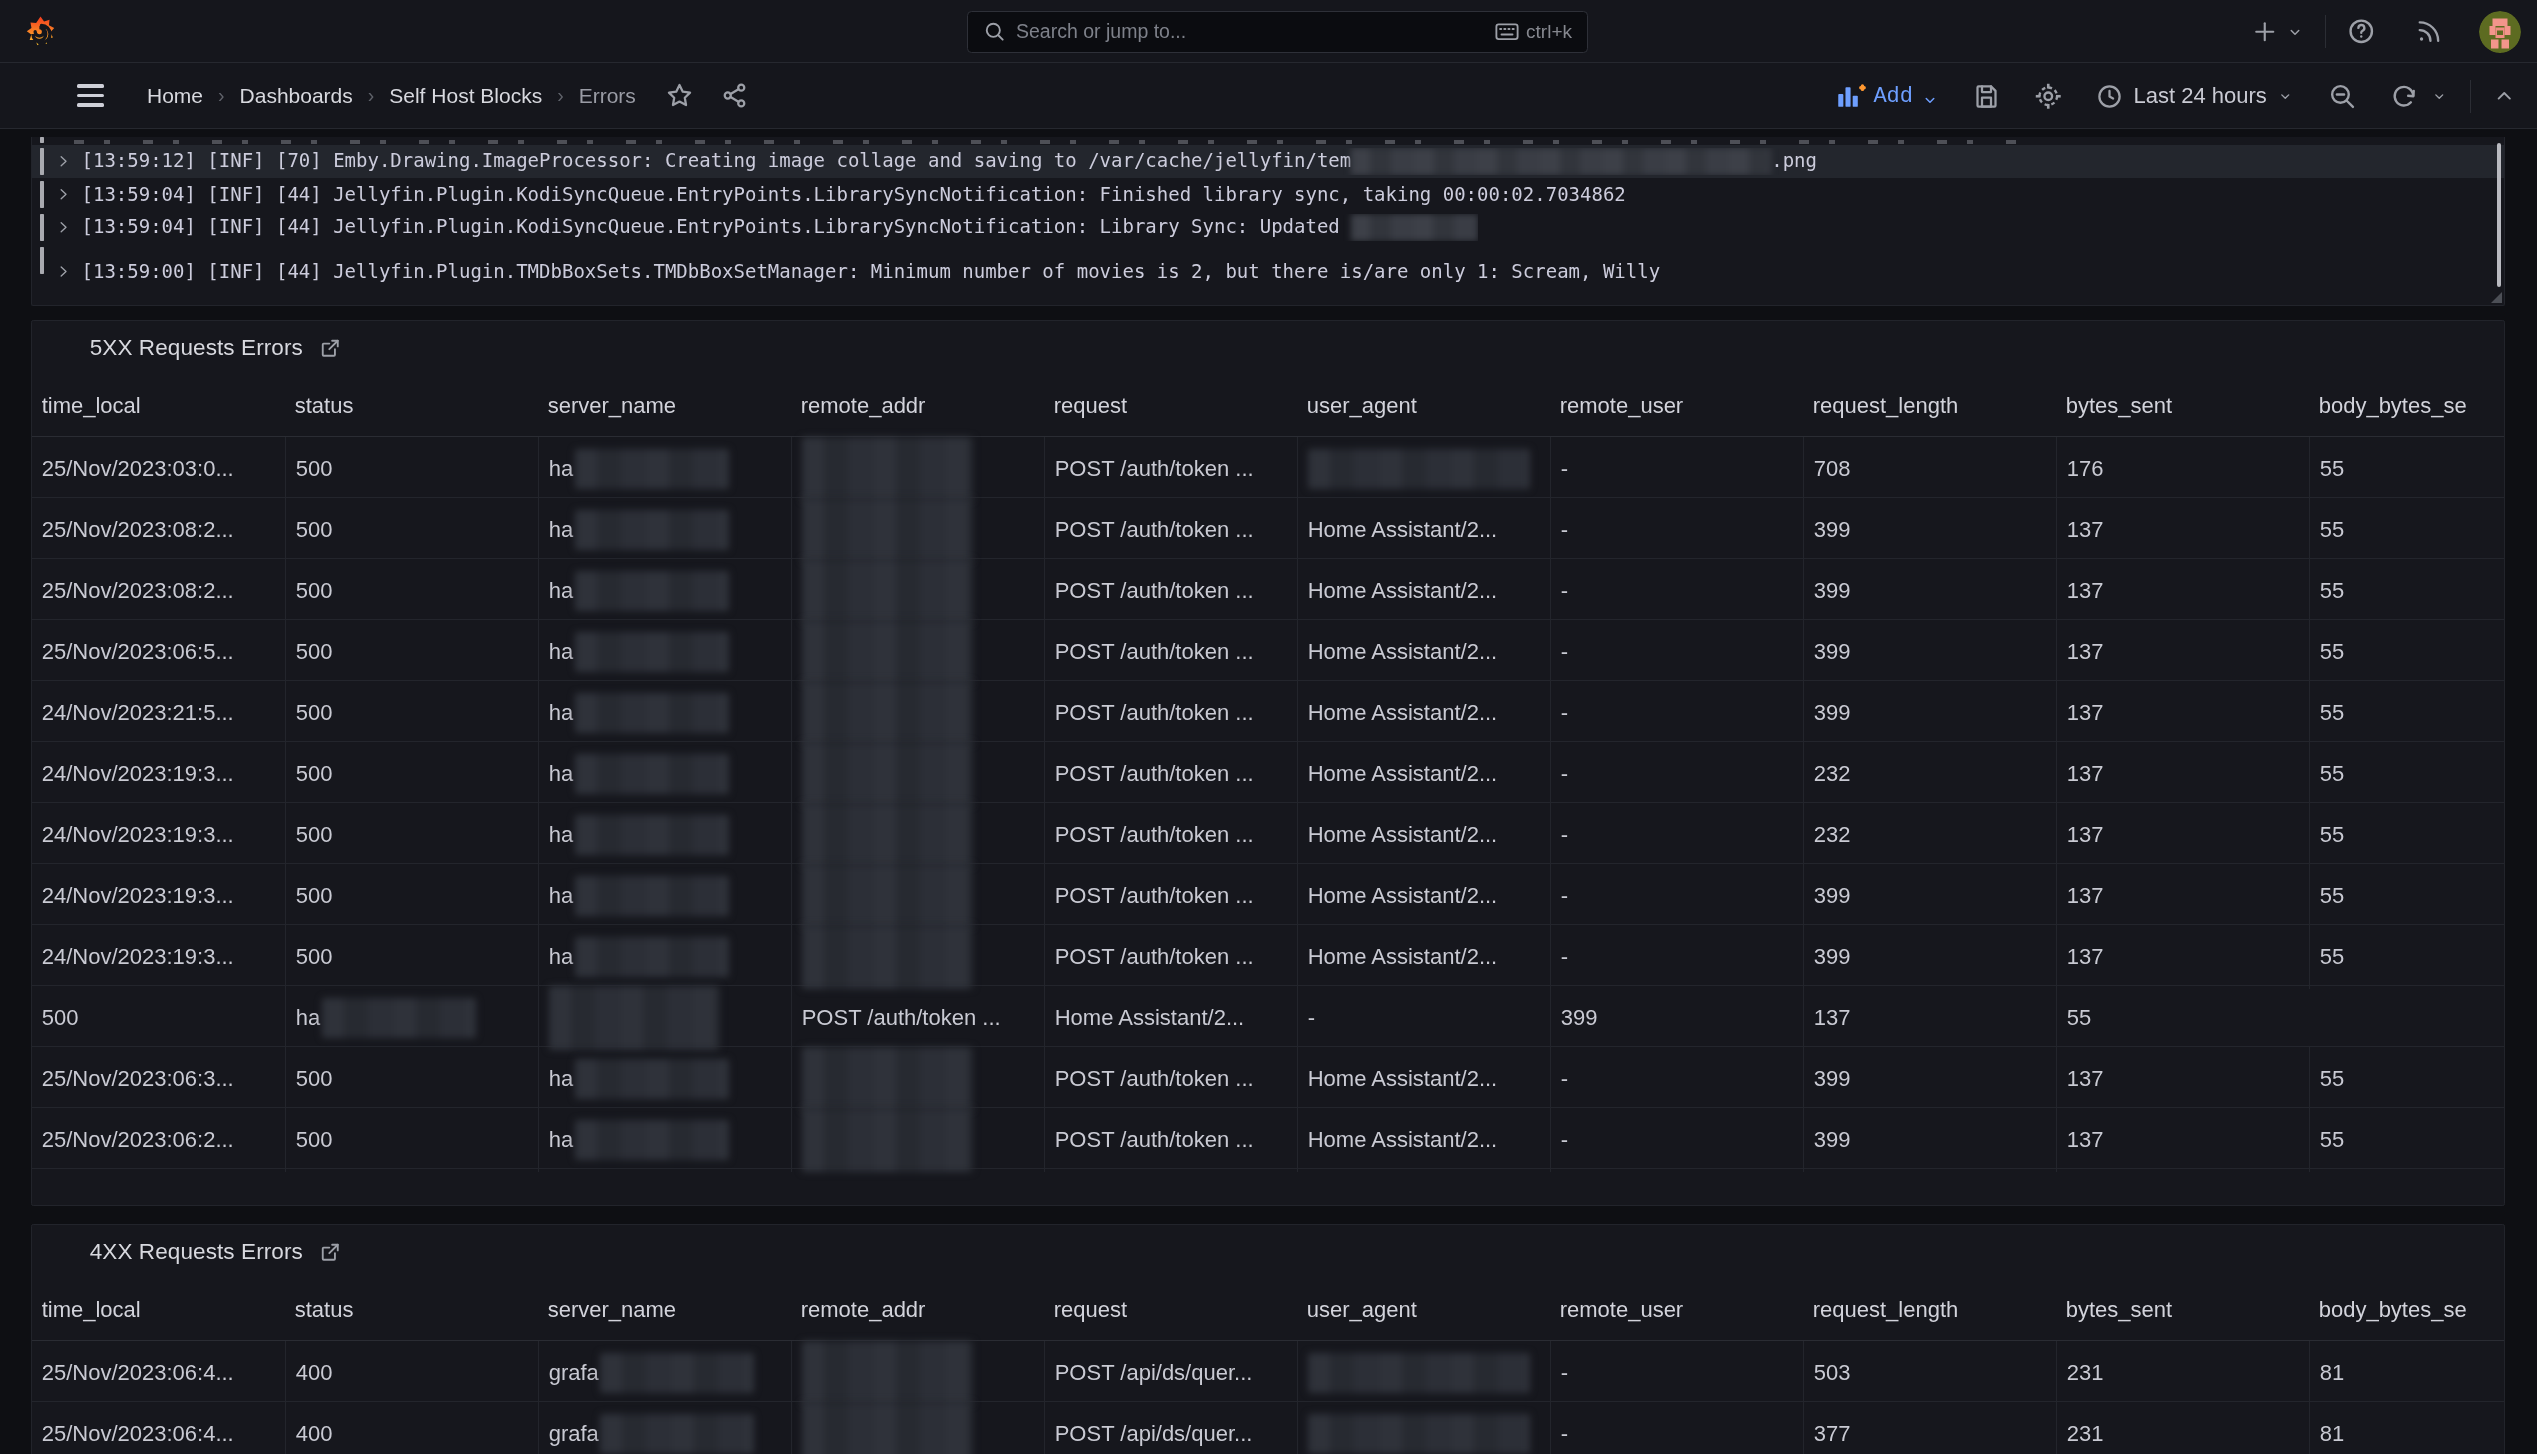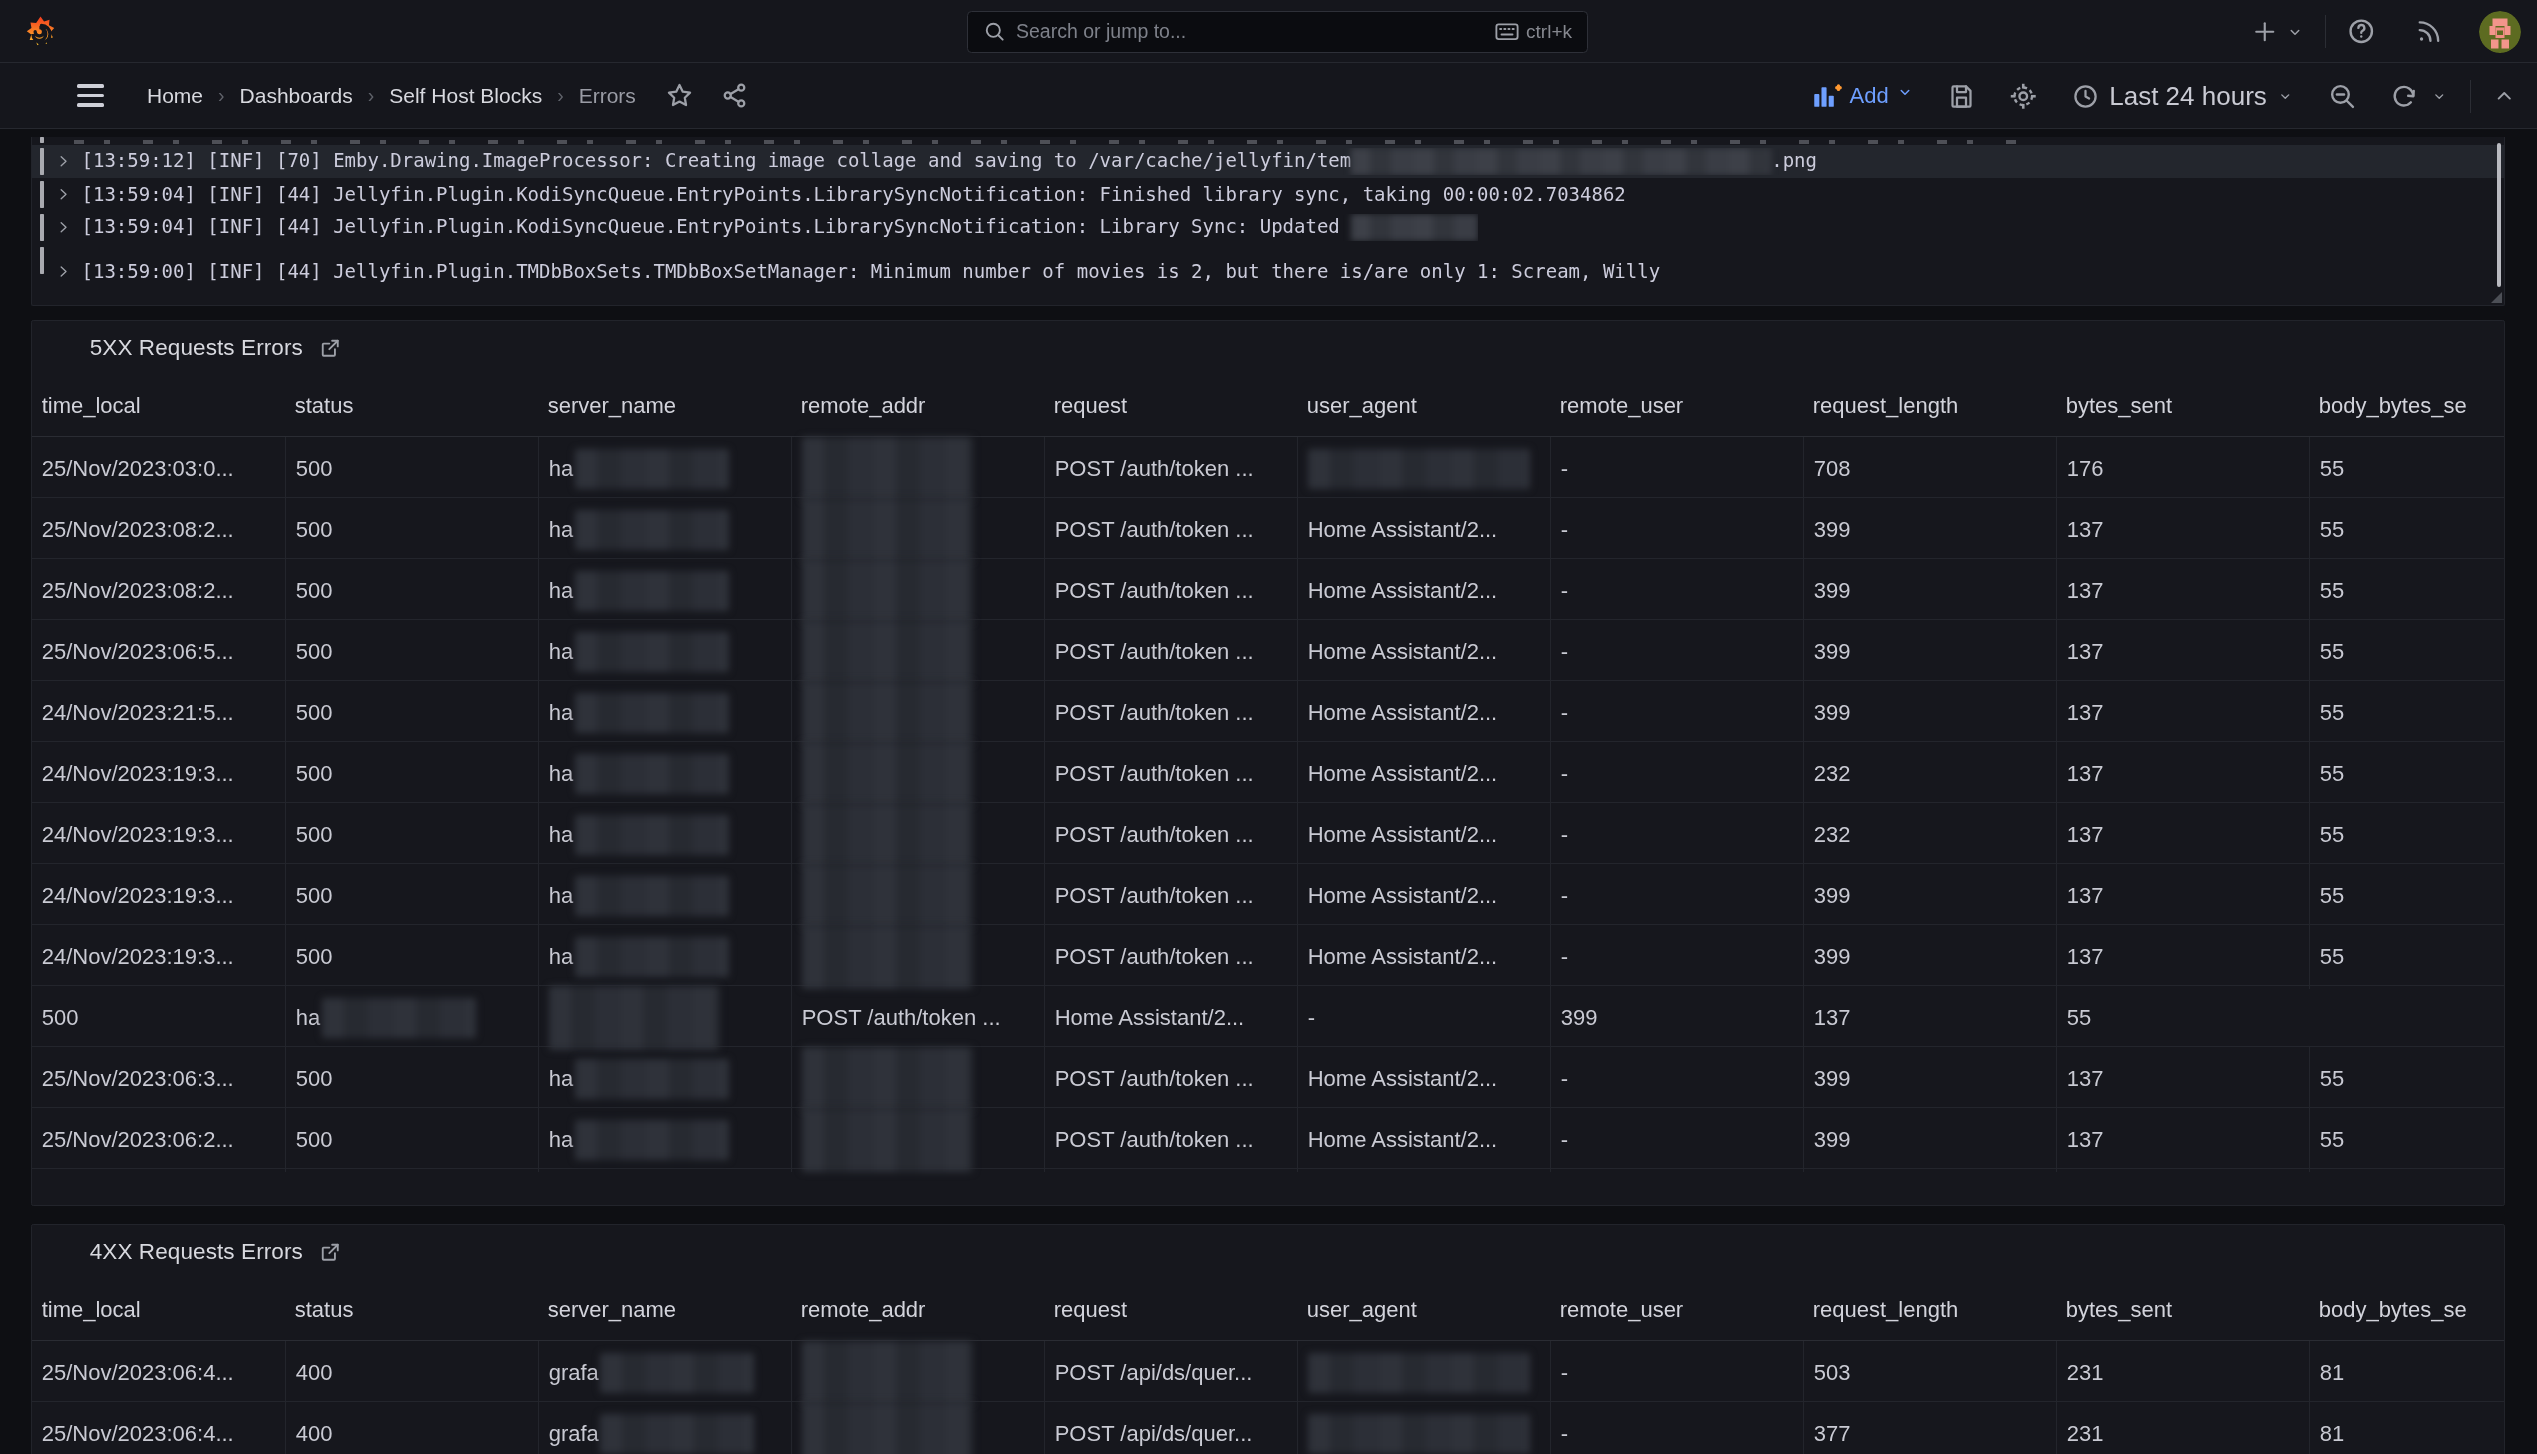--- a/index.html
+++ b/index.html
@@ -32,25 +32,25 @@
   .crumbbar{position:relative;height:66px;background:var(--bg-bar);border-bottom:0.7px solid var(--border);
             display:flex;align-items:center;padding-left:44px;}
   .burger{margin-left:33px;width:27px;display:flex;flex-direction:column;gap:6px;cursor:pointer;background:none;border:none;}
   .burger span{display:block;height:3.7px;border-radius:1.5px;background:#cfd0d8;}
   .crumbs{display:flex;align-items:center;margin-left:43px;font-size:21px;gap:15px;}
   .crumbs .sep{color:#60636b;font-size:19.5px;}
   .crumbs a{color:var(--bright);text-decoration:none;cursor:pointer;}
   .crumbs .cur{color:var(--dim);}
   .crumb-icons{display:flex;align-items:center;gap:28.5px;margin-left:30px;}
   .toolbar{position:absolute;right:0;top:0;height:66px;display:flex;align-items:center;}
-  .addbtn{display:flex;align-items:flex-start;gap:7.5px;background:none;border:none;cursor:pointer;
-          color:var(--blue);font-size:22px;font-family:Liberation Sans, sans-serif;}
+  .addbtn{display:flex;align-items:flex-end;gap:7.5px;background:none;border:none;cursor:pointer;
+          color:var(--blue);font-size:22px;font-family:Liberation Mono, monospace;}
   .tbgap{width:34px}
   .timepick{display:flex;align-items:center;gap:10.5px;background:none;border:none;cursor:pointer;
-            color:#c9cad3;font-size:26px;font-family:"Liberation Sans",sans-serif;}
+            color:#c9cad3;font-size:22px;font-family:"Liberation Sans",sans-serif;}
 
   
   .content{position:relative;height:1326px;background:var(--bg-page);}
   .panel{position:absolute;left:31px;width:2474px;background:var(--bg-panel);
          border:0.7px solid #22242b;border-radius:2.2px;overflow:hidden;}
   #log-panel{top:8.2px;height:169px;border-top:none;border-radius:0 0 2.2px 2.2px;}
   #panel-5xx{top:191px;height:886px;}
   #panel-4xx{top:1095px;height:315px;}
   .ptitle{height:54px;display:flex;align-items:center;padding:0 9.7px;gap:16.5px;}
   .ptitle .t{font-size:22.5px;font-weight:500;color:var(--bright);letter-spacing:0.1px;margin-left:48px;}

